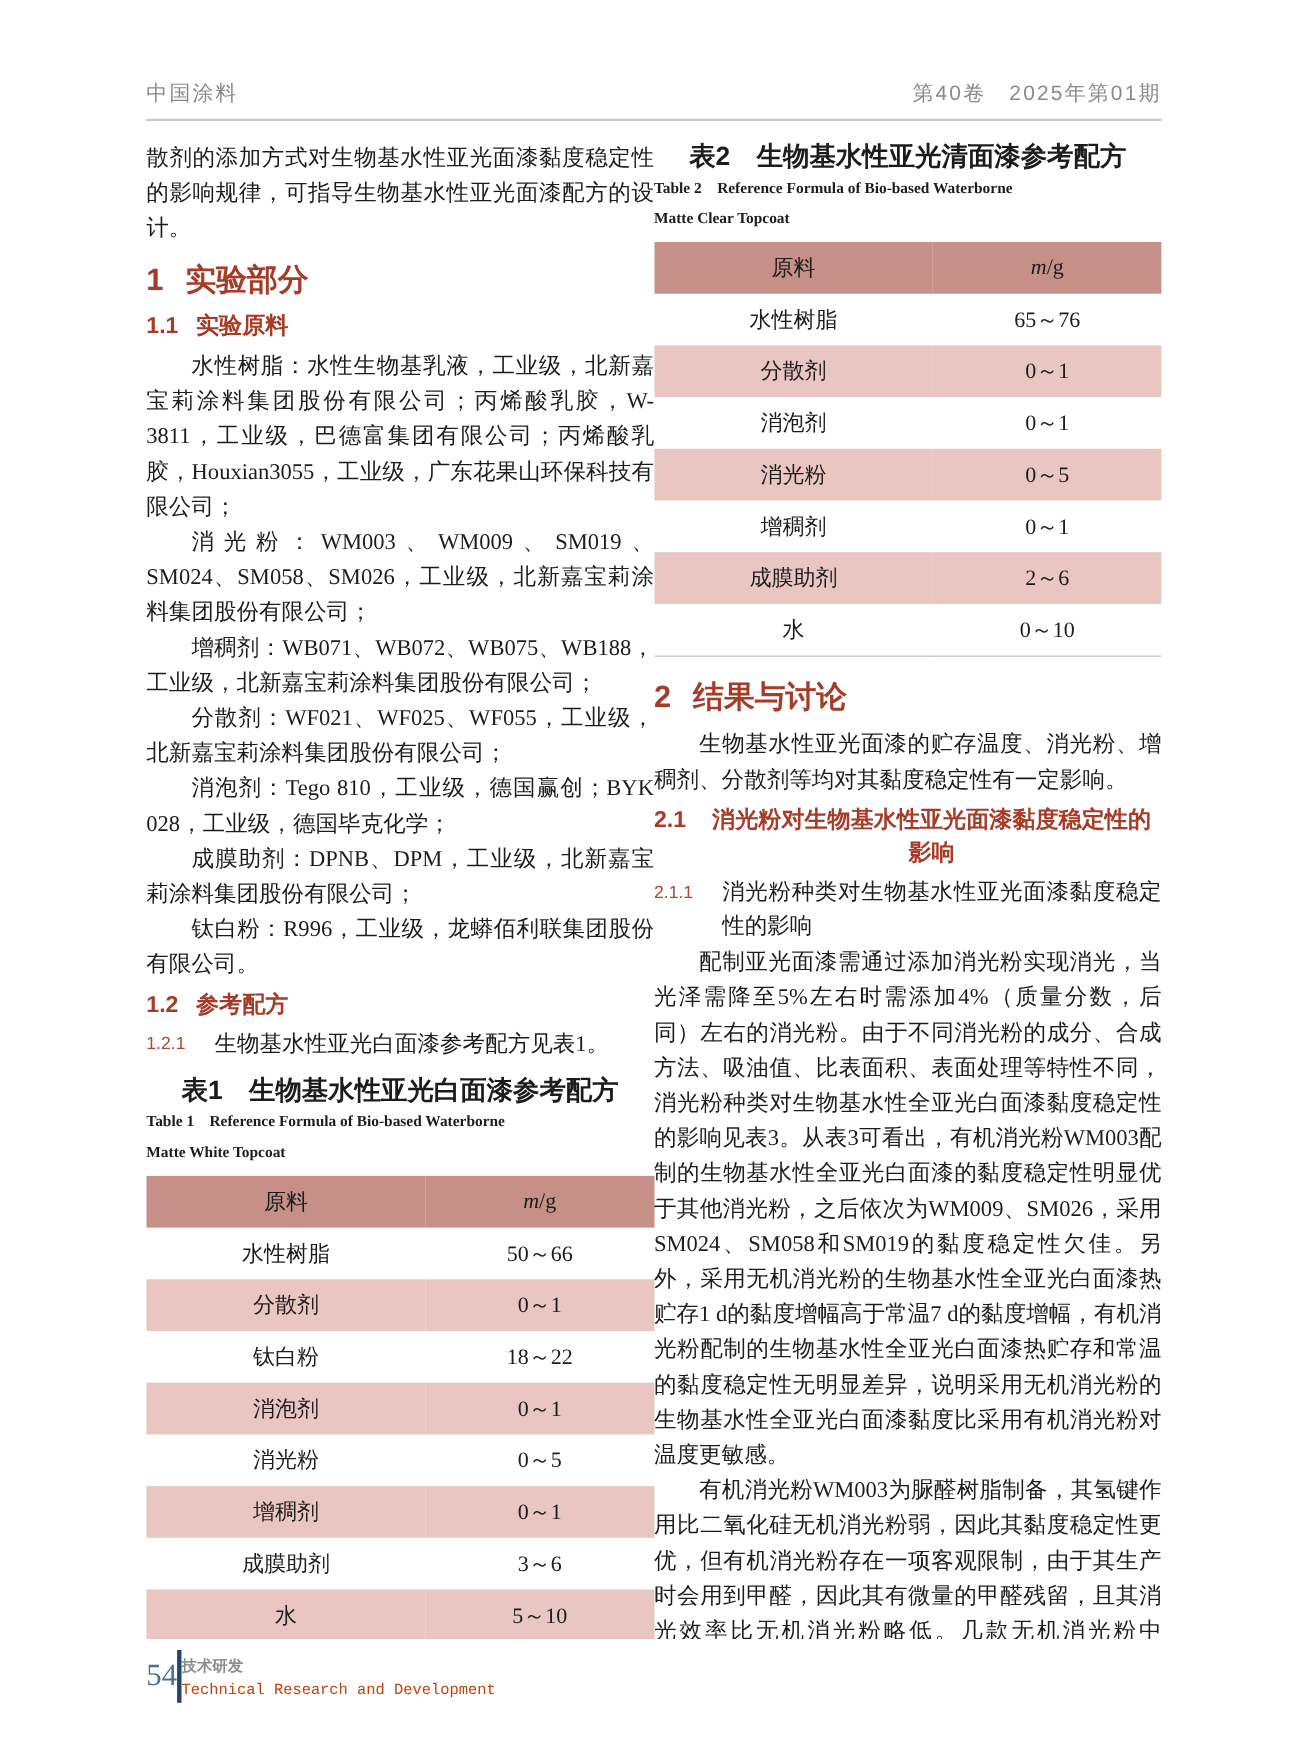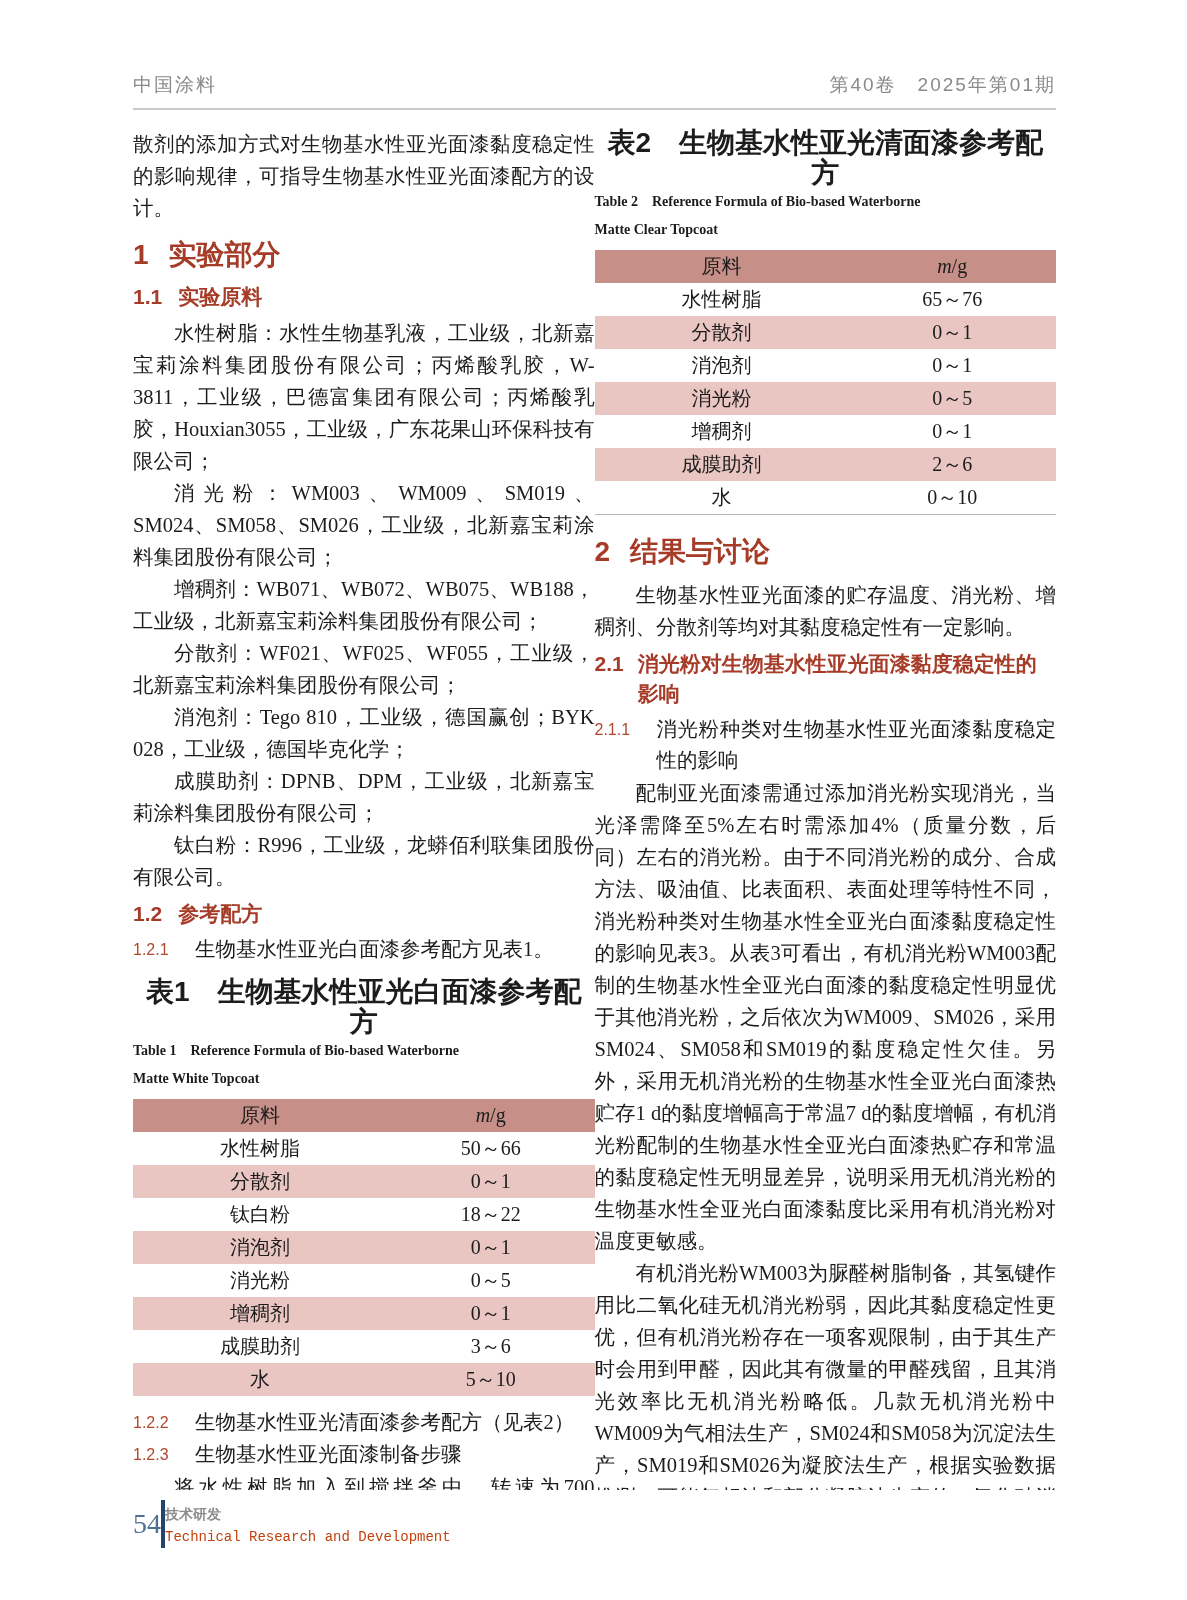--- a/index.html
+++ b/index.html
@@ -50,54 +50,54 @@
   .h1{
     display:flex;gap:20px;align-items:baseline;
     font-family:"Liberation Sans","DejaVu Sans",sans-serif;
     font-weight:bold;font-size:28px;color:var(--accent);
     margin:14px 0 10px 0;line-height:34px;
   }
   .h2{
     display:flex;gap:16px;align-items:baseline;
     font-family:"Liberation Sans","DejaVu Sans",sans-serif;
     font-weight:bold;font-size:21px;color:var(--accent);
-    margin:6px 0 5px 0;line-height:30px;
+    margin:6px 0 5px 0;line-height:30px;text-align:center;
   }
   .h2 .num{font-weight:bold;}
   .h3{
     display:flex;
     font-size:20.5px;line-height:31px;
     margin:1px 0;
     text-align:justify;
   }
   .h3 .num{
     flex:0 0 62px;
     font-family:"Liberation Sans","DejaVu Sans",sans-serif;
     color:var(--accent-num);font-size:16px;
   }
   .h3 .ttl{flex:1 1 auto;}
   
   .tblcap{margin-top:12px;margin-bottom:6px;}
   .cap-zh{
     text-align:center;
     font-family:"Liberation Sans","DejaVu Sans",sans-serif;
-    font-weight:bold;font-size:28px;line-height:30px;
+    font-weight:bold;font-size:24px;line-height:30px;
   }
   .cap-en{
     text-align:left;
     font-family:"Liberation Serif","DejaVu Serif",serif;
     font-weight:bold;font-size:14px;line-height:28px;
   }
   
   table.ftab{
     width:100%;border-collapse:collapse;table-layout:fixed;
     font-size:20px;
   }
   table.ftab td,table.ftab th{
-    height:33px;padding:0 20px;
+    height:47px;padding:0 20px;
     text-align:center;vertical-align:middle;
     font-weight:normal;
   }
   table.ftab col.c1{width:55%;}
   table.ftab col.c2{width:45%;}
   tr.thead-row{background:var(--th-bg);}
   tr.alt{background:var(--row-alt);}
   table.ftab.endline{border-bottom:1.5px solid #b9b9b9;}
   .mi{font-style:italic;}
   

